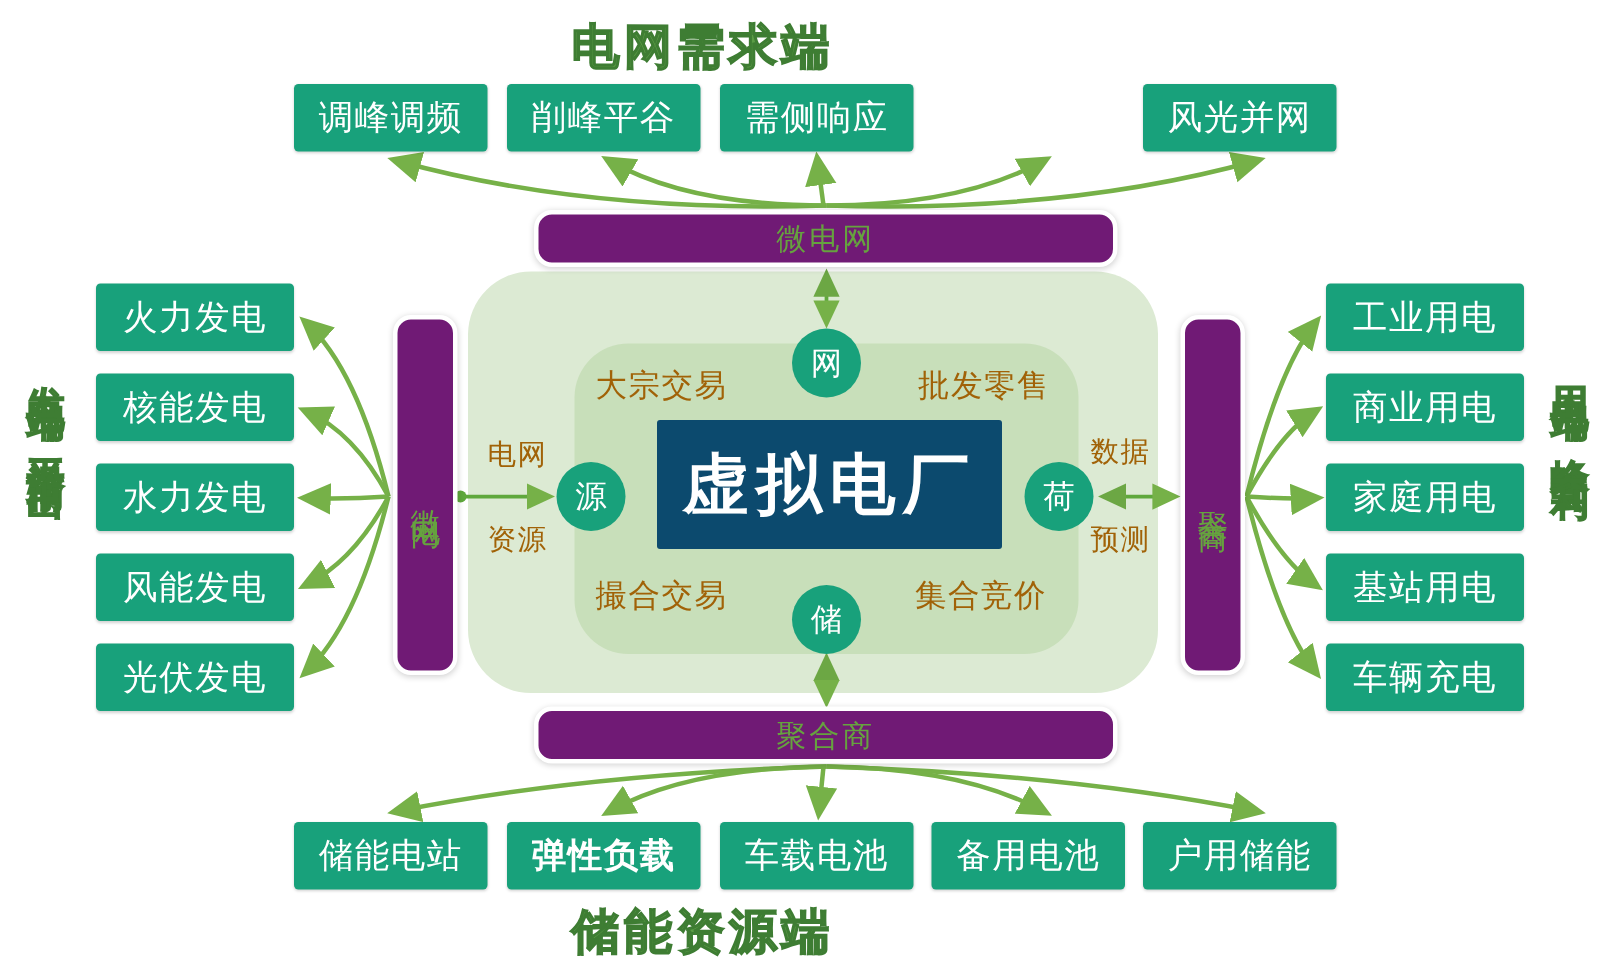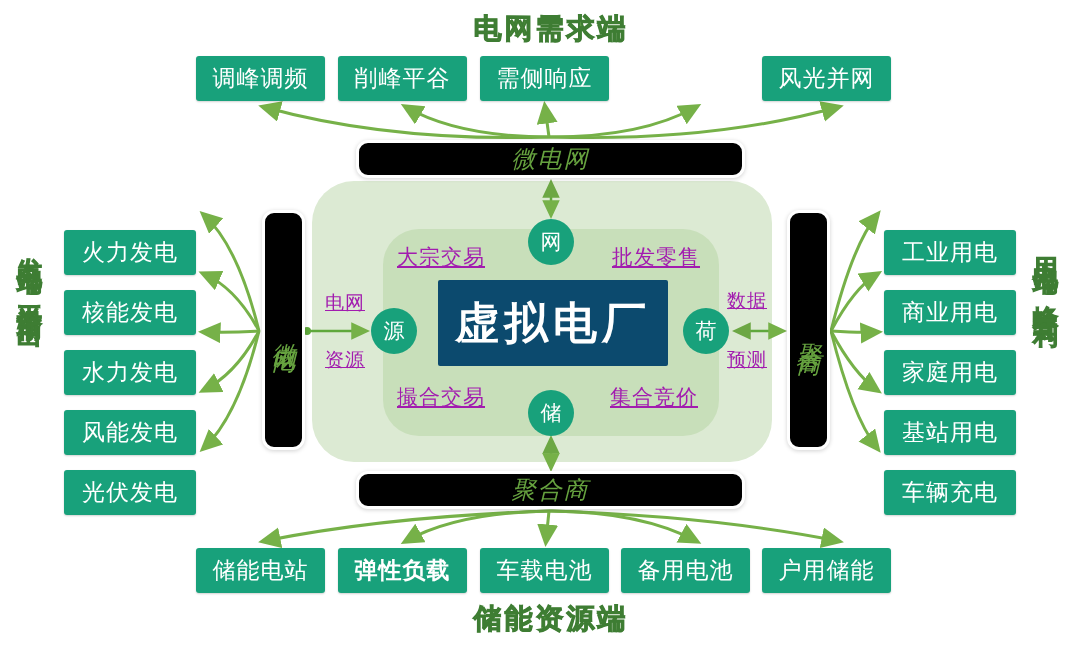--- a/index.html
+++ b/index.html
@@ -10,30 +10,29 @@
   }
 
   
   .gbox {
     position:absolute; width:129px; height:45px;
     background:#18A17B; color:#ffffff; border-radius:3px;
     display:flex; align-items:center; justify-content:center;
     font-size:23px; letter-spacing:1px; z-index:10;
     box-shadow:0 1px 2px rgba(0,0,0,0.18);
   }
-  .gbox.side { width:132px;margin-top:41px; }
+  .gbox.side { width:132px; }
 
   
   .bar {
-    position:absolute; background:#000000; border:3px solid #ffffff;
+    position:absolute; background:#701a75; border:3px solid #ffffff;
     border-radius:12px; box-sizing:border-box;
     display:flex; align-items:center; justify-content:center;
-    color:#66A23F; font-size:24px; letter-spacing:2px; z-index:8;
+    color:#66A23F; font-size:20px; letter-spacing:2px; z-index:8;
     box-shadow:0 1px 4px rgba(0,0,0,0.18);
-    font-style:italic;
   }
   .bar.vertical { writing-mode:vertical-rl; text-orientation:upright; letter-spacing:4px; }
 
   
   .outer-rect { position:absolute; left:312px; top:181px; width:460px; height:281px;
     background:#DCEAD3; border-radius:42px; z-index:2; }
   .inner-rect { position:absolute; left:383px; top:229px; width:336px; height:207px;
     background:#C8DFBA; border-radius:36px; z-index:4; }
 
   .center-box {
@@ -43,27 +42,27 @@
     font-size:44px; font-weight:bold; letter-spacing:5px; border-radius:2px;
   }
 
   .node-circle {
     position:absolute; width:46px; height:46px; border-radius:50%;
     background:#18A17B; color:#ffffff; z-index:11;
     display:flex; align-items:center; justify-content:center;
     font-size:21px;
   }
 
-  .green-label { position:absolute; color:#a21caf; font-size:21px; letter-spacing:1px; z-index:12; white-space:nowrap;text-decoration:underline; }
+  .green-label { position:absolute; color:#a16207; font-size:21px; letter-spacing:1px; z-index:12; white-space:nowrap; }
   .green-label.small { font-size:19px; }
 
   
   .zone-label {
-    position:absolute; color:#5B9C46; font-weight:bold; font-size:28px;
-    letter-spacing:3px; z-index:12; text-align:center;
+    position:absolute; color:#5B9C46; font-weight:bold; font-size:32px;
+    letter-spacing:3px; z-index:12; 
     -webkit-text-stroke:1px #3E7D33; white-space:nowrap;
   }
   .zone-label.vert {
     writing-mode:vertical-rl; text-orientation:upright;
     font-size:25px; letter-spacing:5px; text-align:left;
   }
 
   svg.connectors { position:absolute; left:0; top:0; z-index:6; pointer-events:none; }
 </style>
 </head>

